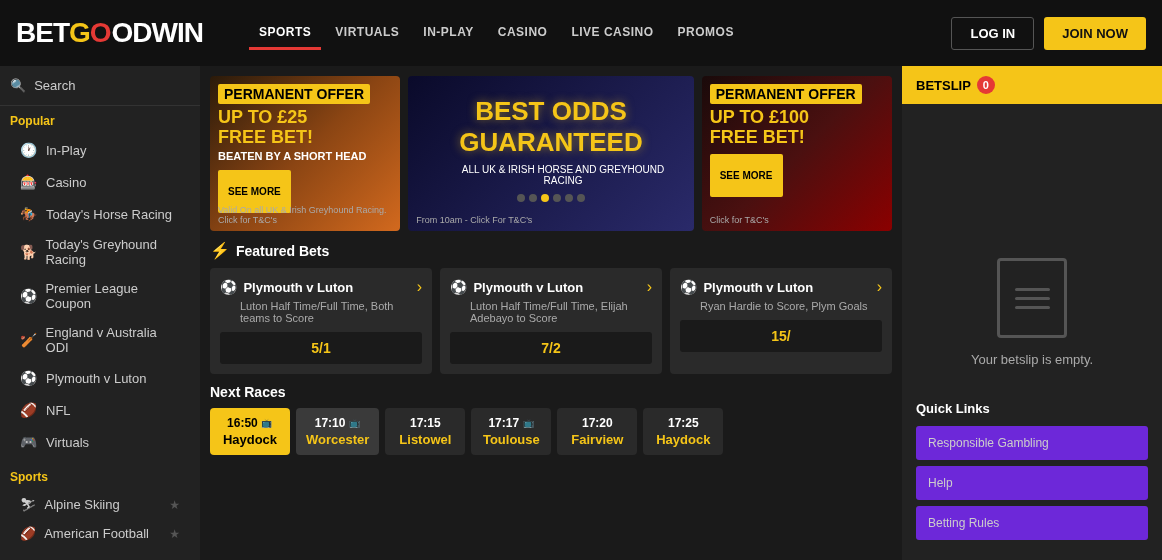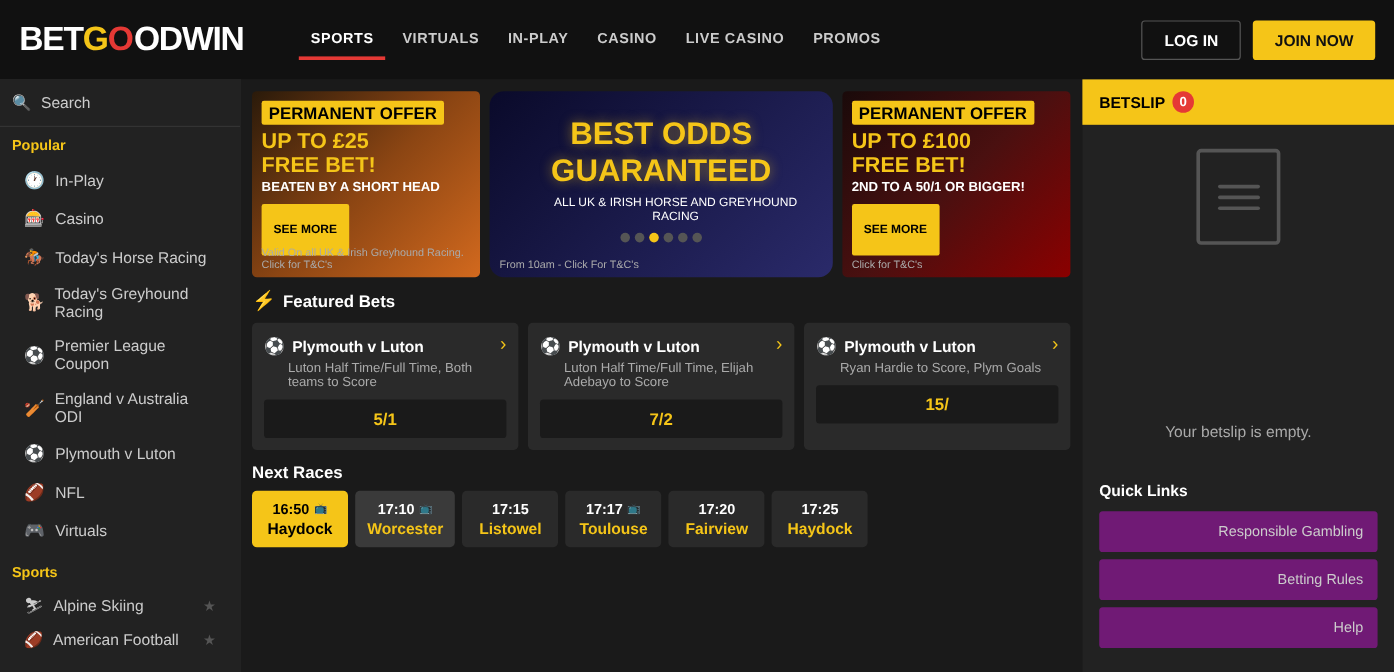--- a/index.html
+++ b/index.html
@@ -33,21 +33,21 @@
     .sidebar-sports-item { display: flex; align-items: center; padding: 7px 10px; gap: 8px; cursor: pointer; color: #ccc; font-size: 13px; }
     .star-icon { margin-left: auto; color: #555; font-size: 12px; }
 
     
     .content { flex: 1; overflow-y: auto; padding: 10px; background: #1a1a1a; }
 
     
     .banners { display: flex; gap: 8px; margin-bottom: 10px; height: 155px; }
     .banner { flex: 1; border-radius: 4px; overflow: hidden; position: relative; }
     .banner-1 { background: linear-gradient(135deg, #2a1a0a 0%, #8B4513 50%, #d2691e 100%); }
-    .banner-2 { background: linear-gradient(135deg, #0a0a2a 0%, #1a1a4a 50%, #2a2a6a 100%); flex: 1.5; border-radius: 12px; }
+    .banner-2 { background: linear-gradient(135deg, #0a0a2a 0%, #1a1a4a 50%, #2a2a6a 100%); flex: 1.5; }
     .banner-3 { background: linear-gradient(135deg, #1a0a0a 0%, #4a1010 50%, #8B0000 100%); }
     .banner-perm { background: #f5c518; color: #000; font-size: 14px; font-weight: 700; padding: 2px 6px; display: inline-block; margin: 8px 8px 4px; border-radius: 2px; }
     .banner-title { color: #f5c518; font-size: 18px; font-weight: 900; padding: 0 8px; line-height: 1.1; }
     .banner-sub { color: #fff; font-size: 11px; font-weight: 700; padding: 2px 8px; }
     .banner-btn { background: #f5c518; color: #000; font-size: 10px; font-weight: 700; padding: 16px 10px; margin: 6px 8px; display: inline-block; border-radius: 2px; cursor: pointer; }
     .banner-note { color: #aaa; font-size: 9px; padding: 2px 8px; position: absolute; bottom: 4px; left: 0; right: 0; }
     .banner-2-title { color: #f5c518; font-size: 26px; font-weight: 900; text-align: center; padding: 20px 10px 4px; text-shadow: 0 0 10px rgba(245,197,24,0.5); }
     .banner-2-sub { color: #fff; font-size: 10px; text-align: center; padding: 2px 10px; margin-left: 24px; }
     .banner-dots { display: flex; justify-content: center; gap: 4px; margin-top: 6px; }
     .dot { width: 8px; height: 8px; border-radius: 50%; background: #555; }
@@ -73,27 +73,27 @@
     .race-slot.active .race-time { color: #000; }
     .race-slot.active .race-venue { color: #000; }
     .race-time { font-size: 12px; font-weight: 700; color: #fff; display: flex; align-items: center; gap: 4px; justify-content: center; }
     .race-venue { font-size: 13px; font-weight: 700; color: #f5c518; margin-top: 2px; }
     .race-slot.active .race-venue { color: #000; }
 
     
     .betslip { width: 260px; background: #222; flex-shrink: 0; display: flex; flex-direction: column; }
     .betslip-header { background: #f5c518; color: #000; font-size: 13px; font-weight: 700; padding: 10px 14px; display: flex; align-items: center; gap: 6px; }
     .betslip-badge { background: #e53935; color: #fff; border-radius: 50%; width: 18px; height: 18px; display: flex; align-items: center; justify-content: center; font-size: 11px; font-weight: 700; }
-    .betslip-empty { flex: 1; display: flex; flex-direction: column; align-items: center; justify-content: space-between; padding: 20px; }
+    .betslip-empty { flex: 1; display: flex; flex-direction: column; align-items: center; justify-content: flex-end; padding: 20px; }
     .betslip-receipt { width: 70px; height: 80px; border: 3px solid #555; border-radius: 4px; display: flex; flex-direction: column; align-items: center; justify-content: center; gap: 6px; margin-bottom: 14px; }
     .betslip-receipt-line { width: 35px; height: 3px; background: #555; border-radius: 2px; }
     .betslip-empty-text { color: #aaa; font-size: 13px; text-align: center; }
     .quick-links { padding: 14px; }
     .quick-links-title { font-size: 13px; font-weight: 700; color: #fff; margin-bottom: 10px; }
-    .quick-link-btn { background: #701a75; color: #ccc; font-size: 12px; padding: 10px 12px; border-radius: 3px; margin-bottom: 6px; cursor: pointer; display: block; width: 100%; text-align: right; border: none; }
+    .quick-link-btn { background: #6d28d9; color: #ccc; font-size: 12px; padding: 10px 12px; border-radius: 3px; margin-bottom: 6px; cursor: pointer; display: block; width: 100%; text-align: left; border: none; }
 
     
     ::-webkit-scrollbar { width: 4px; }
     ::-webkit-scrollbar-track { background: #1a1a1a; }
     ::-webkit-scrollbar-thumb { background: #555; }
   </style>
 </head>
 <body>
 
 <header class="header">
@@ -197,21 +197,20 @@
           <div class="dot"></div>
           <div class="dot active"></div>
           <div class="dot"></div>
           <div class="dot"></div>
           <div class="dot"></div>
         </div>
       </div>
       <div class="banner banner-3">
         <div class="banner-perm">PERMANENT OFFER</div>
         <div class="banner-title">UP TO £100<br>FREE BET!</div>
-        <div class="banner-sub">2ND TO A 50/1 OR BIGGER!</div>
         <div class="banner-btn">SEE MORE</div>
         <div class="banner-note">Click for T&amp;C's</div>
       </div>
     </div>
 
     <div class="section-title">
       <span class="lightning">⚡</span>
       <span>Featured Bets</span>
     </div>
     <div class="featured-bets">
@@ -302,18 +301,18 @@
       <div class="betslip-receipt">
         <div class="betslip-receipt-line"></div>
         <div class="betslip-receipt-line"></div>
         <div class="betslip-receipt-line"></div>
       </div>
       <div class="betslip-empty-text">Your betslip is empty.</div>
     </div>
     <div class="quick-links">
       <div class="quick-links-title">Quick Links</div>
       <button class="quick-link-btn">Responsible Gambling</button>
+      <button class="quick-link-btn">Help</button>
       <button class="quick-link-btn">Betting Rules</button>
-      <button class="quick-link-btn">Help</button>
     </div>
   </aside>
 
 </div>
 
 </body></html>

